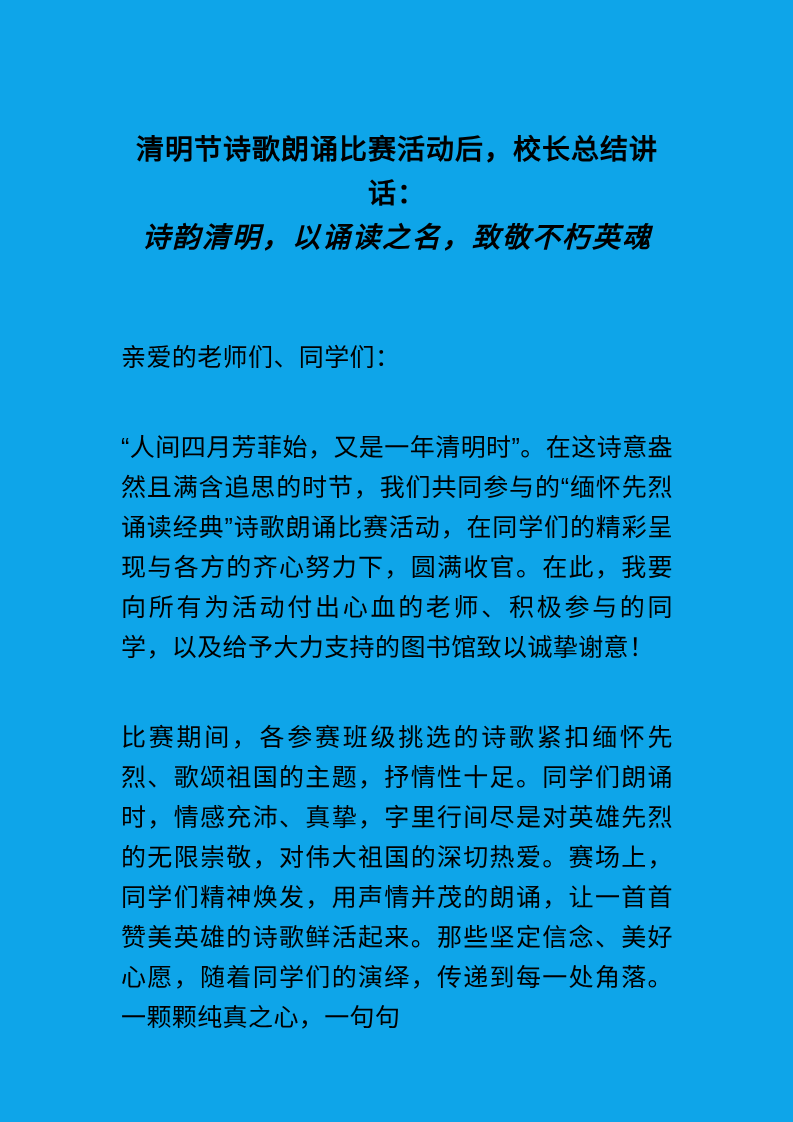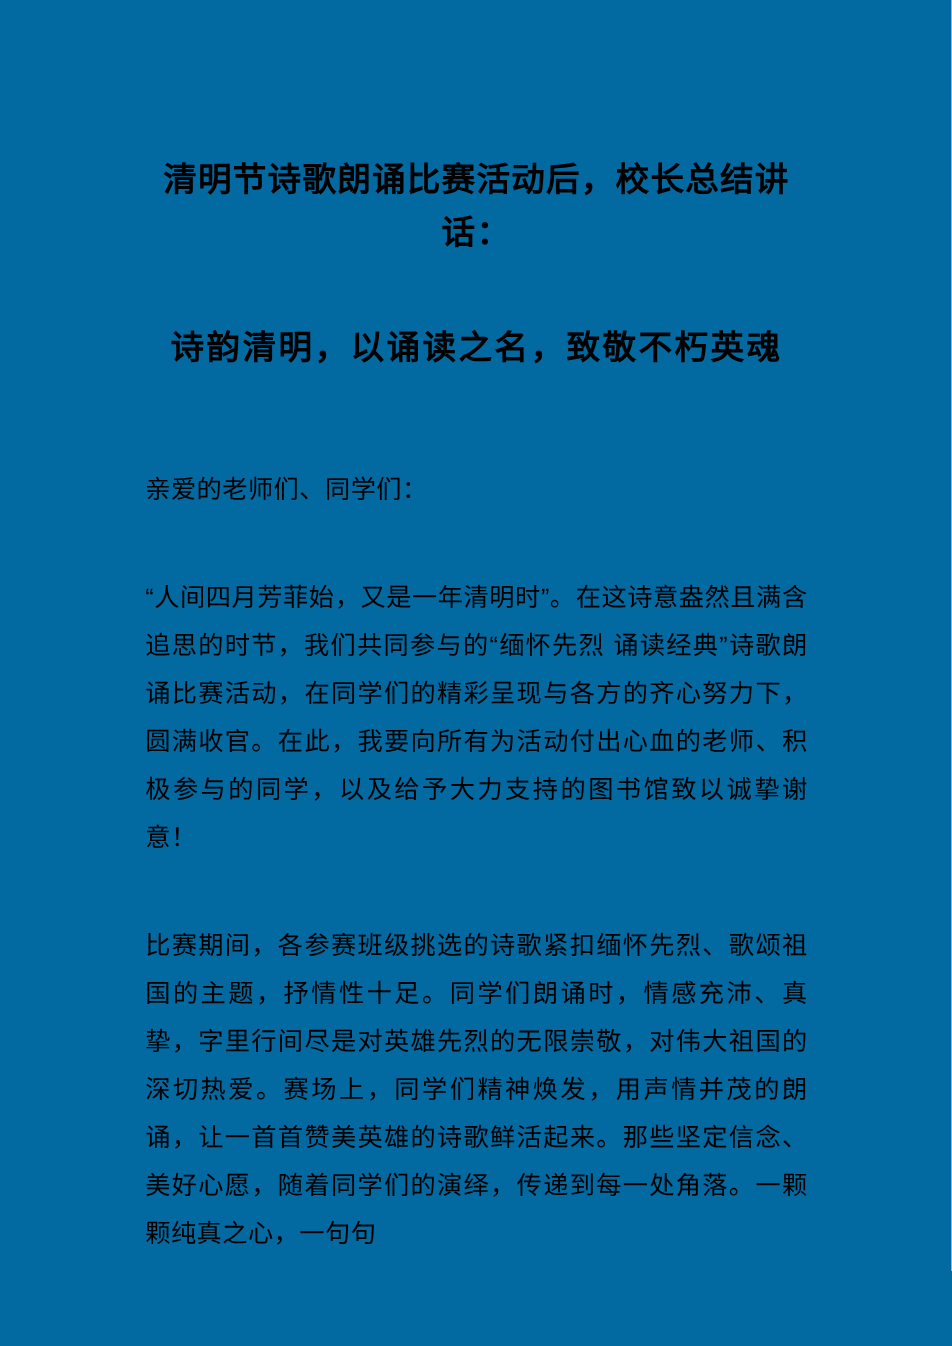--- a/index.html
+++ b/index.html
@@ -5,49 +5,49 @@
   html, body {
     margin: 0;
     padding: 0;
     background: #ffffff;
   }
   .page {
     position: relative;
     width: 793px;
     height: 1122px;
     margin: 0 auto;
-    background: #0369a1;
+    background: #0ea5e9;
     overflow: hidden;
     box-sizing: border-box;
     font-family: "Liberation Sans", "DejaVu Sans", sans-serif;
     color: #000000;
   }
   .content {
     box-sizing: border-box;
     padding: 128px 120px 0 121px;
   }
   .doc-title {
     margin: 0;
     font-size: 28px;
     font-weight: 700;
     line-height: 44px;
     text-align: center;
     letter-spacing: 1px;
     color: #000000;
   }
   .doc-title.second {
-    margin-top: 52px;
     letter-spacing: 2px;
+    font-style: italic;
   }
   .body-block {
     margin-top: 77px;
   }
   .para {
     margin: 0 0 50px 0;
-    font-size: 21px;
+    font-size: 25px;
     line-height: 40px;
     text-align: justify;
     text-justify: inter-ideograph;
     letter-spacing: 0.4px;
     color: #000000;
     word-break: break-all;
   }
   .para:last-child {
     margin-bottom: 0;
   }

